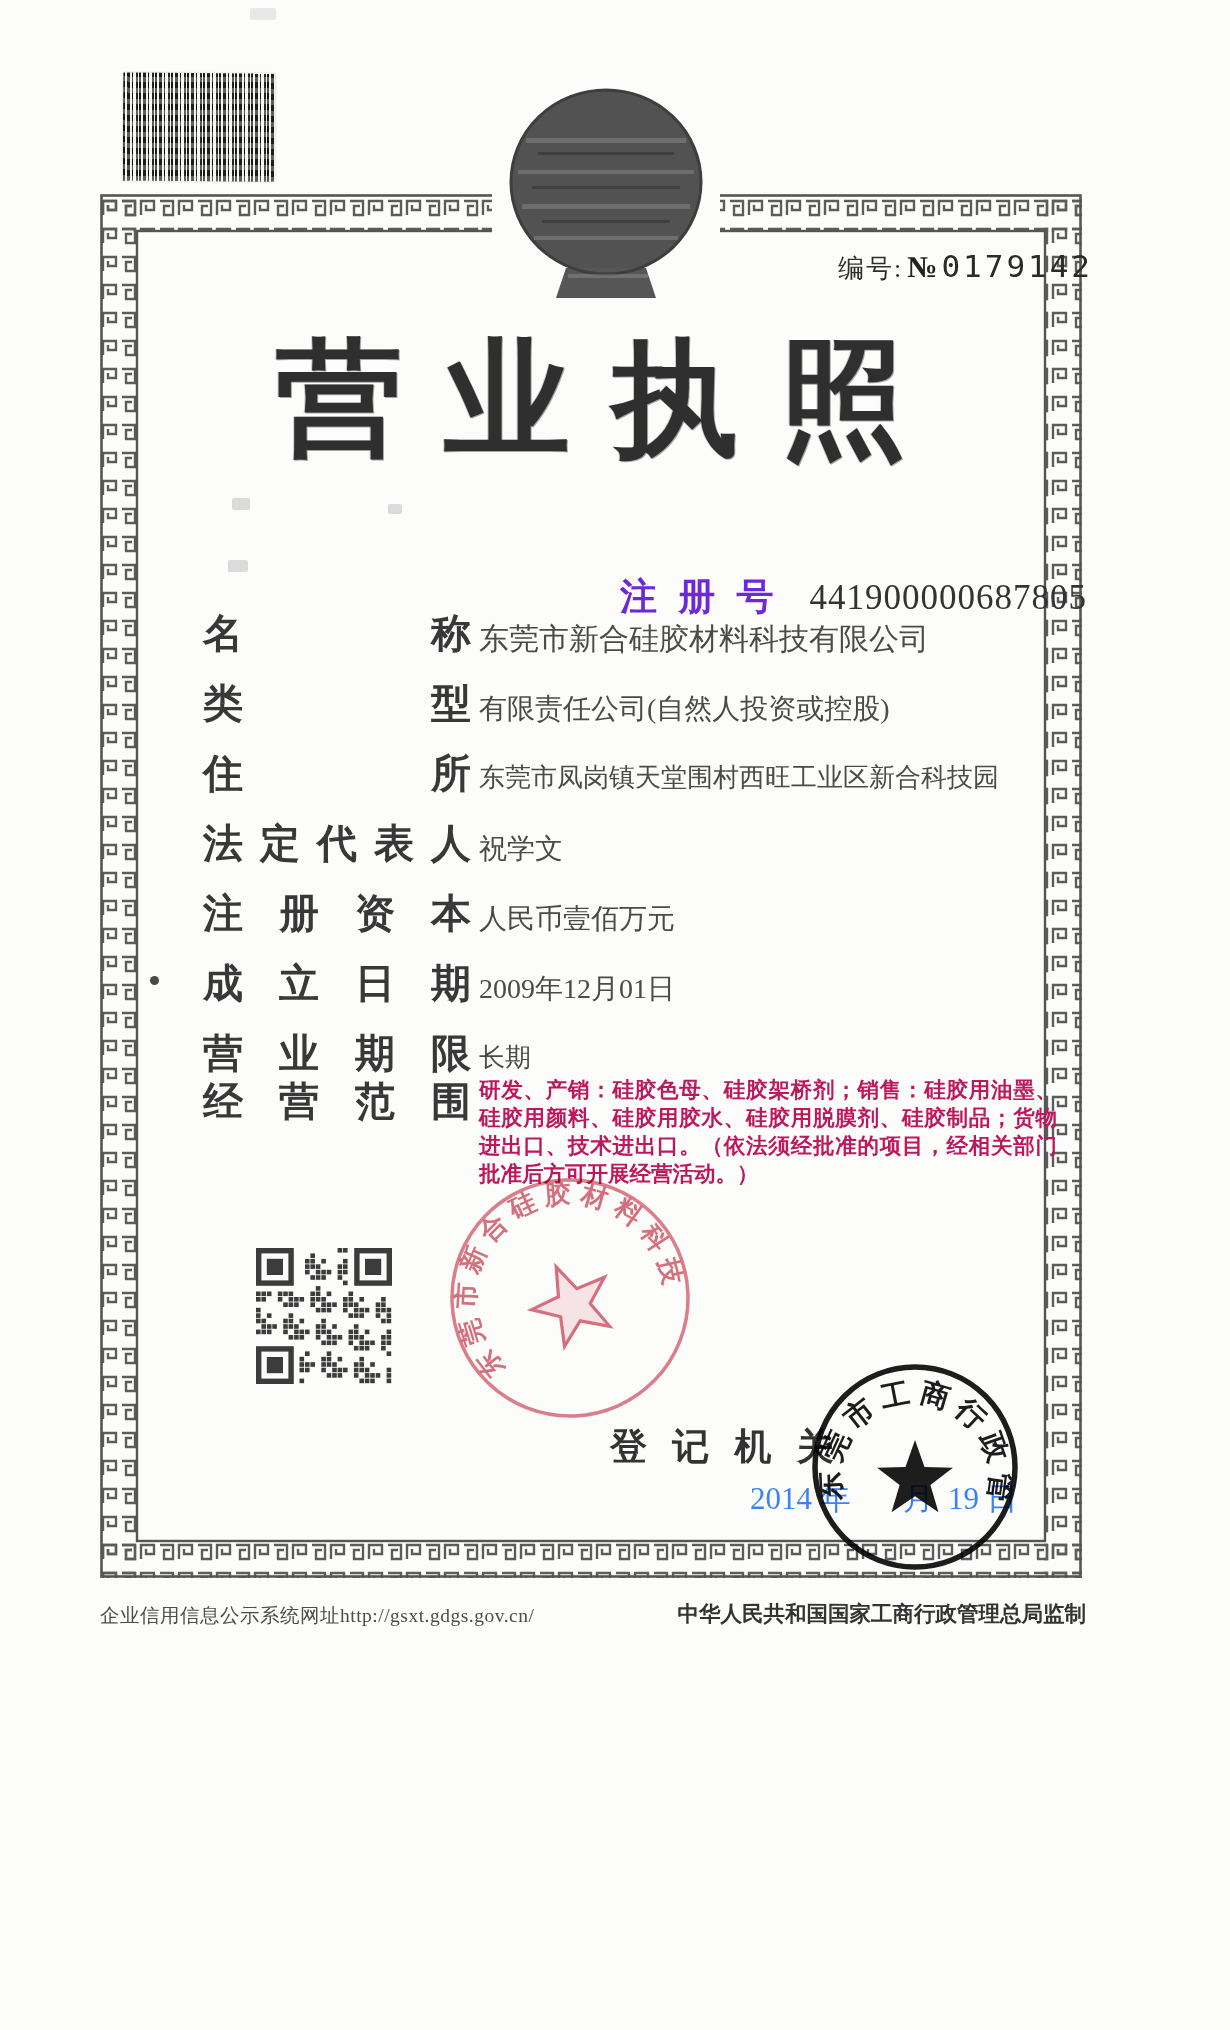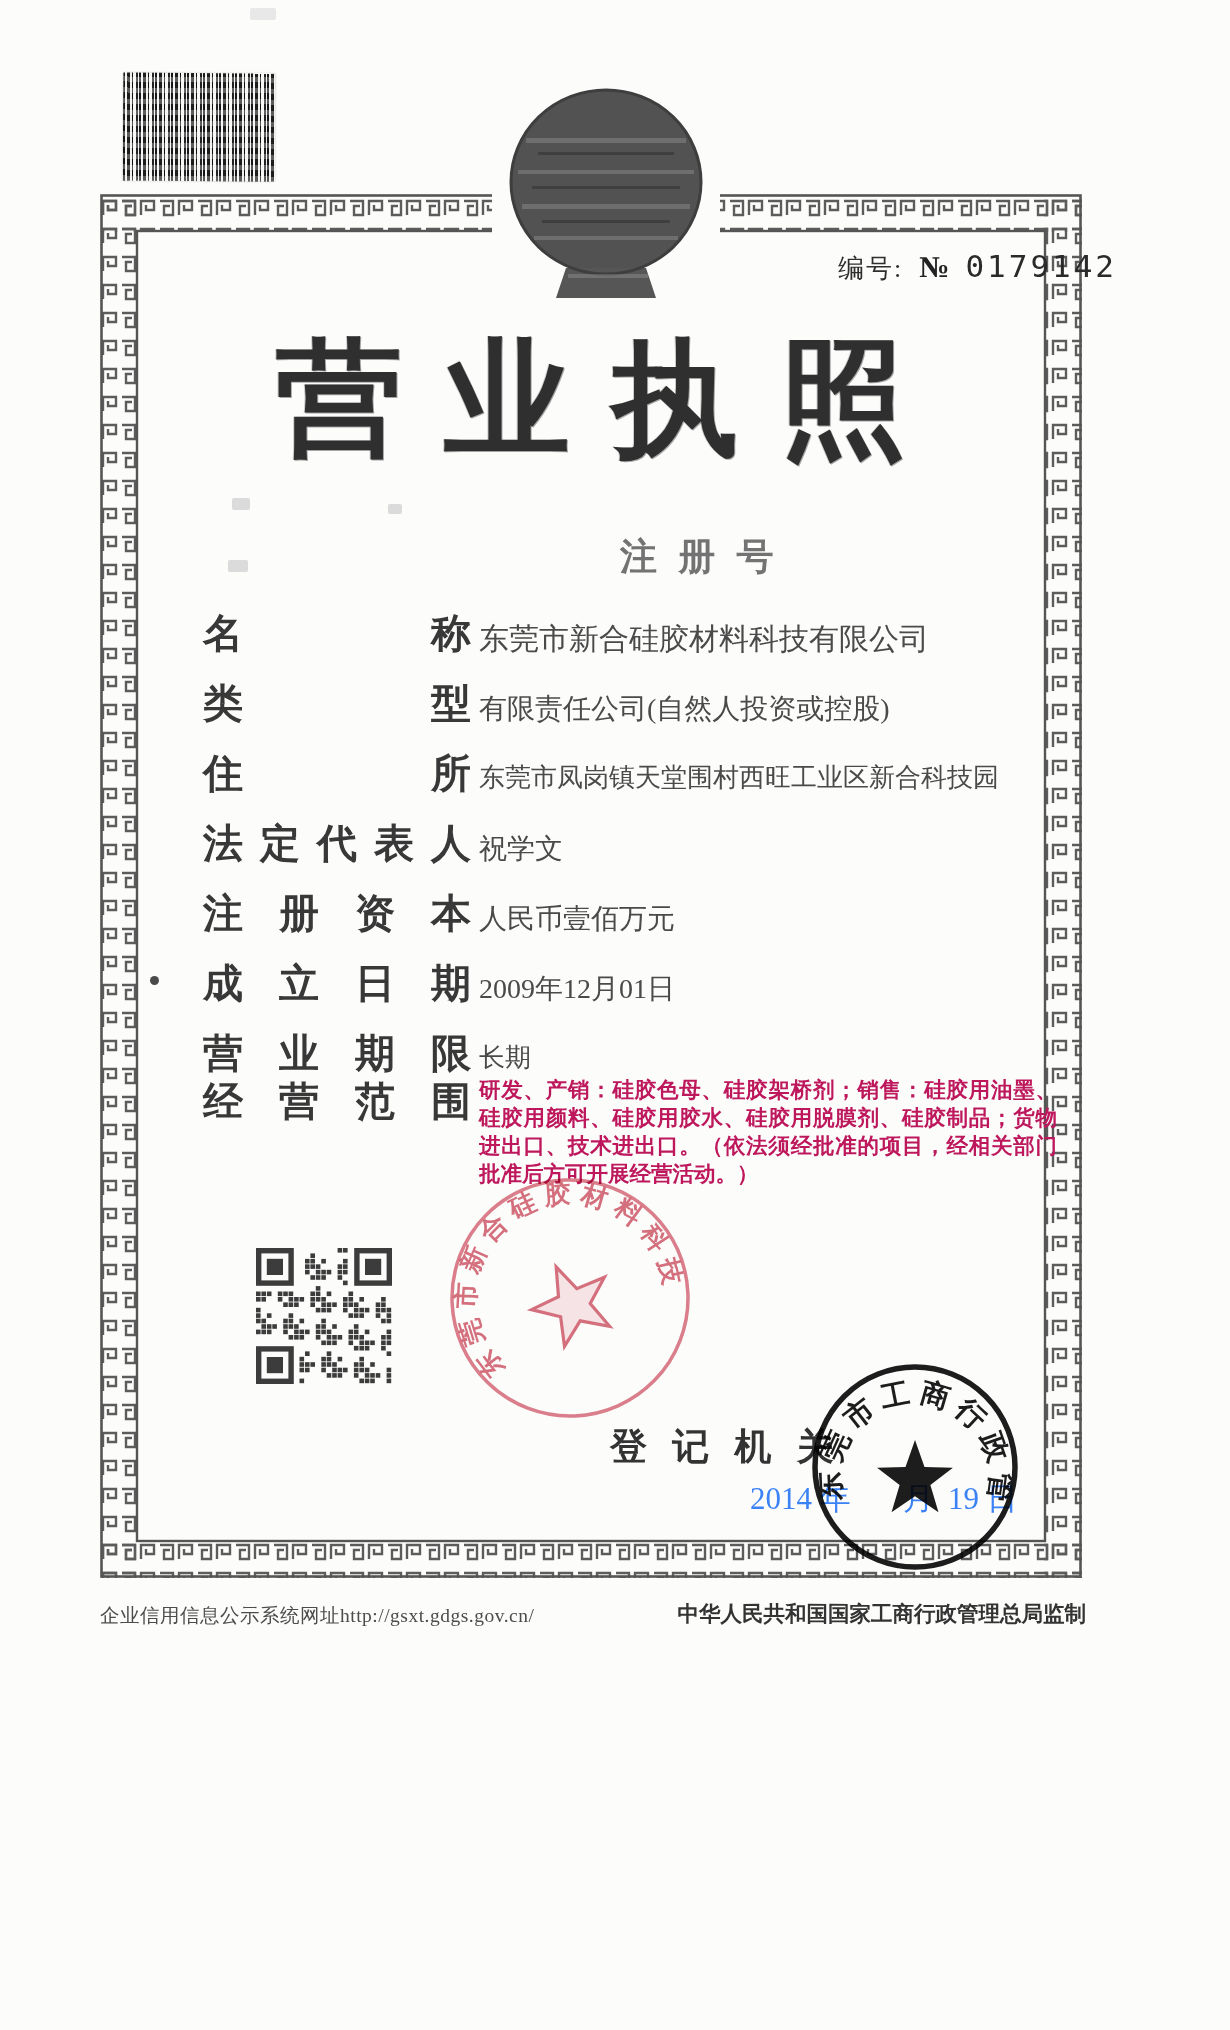--- a/index.html
+++ b/index.html
@@ -26,37 +26,37 @@
   }
 
   
   .frame-svg{left:100px;top:194px;}
 
   
   .emblem-backing{left:492px;top:190px;width:228px;height:50px;background:#fcfcfb;}
   .emblem{left:508px;top:86px;}
 
   
-  .serial{left:838px;top:248px;display:flex;align-items:baseline;gap:16px;white-space:nowrap;}
+  .serial{left:838px;top:248px;display:flex;align-items:baseline;gap:4px;white-space:nowrap;}
   .serial .lab{font-size:26px;color:#2e2e2e;letter-spacing:2px;}
   .serial .no-sym{font-size:30px;font-weight:bold;color:#222;}
   .serial .num{font-family:"DejaVu Sans Mono",monospace;font-size:31px;color:#2a2a2a;letter-spacing:3px;}
 
   
   .title{
     left:138px;top:330px;width:906px;text-align:center;
     font-family:"DejaVu Sans","Liberation Sans",sans-serif;
     font-size:126px;font-weight:900;line-height:1.1;color:#2f2f2f;
     letter-spacing:42px;text-indent:42px;
     text-shadow:1px 1px 0 rgba(60,60,60,.45), -1px 0 0 rgba(90,90,90,.3);
   }
 
   
   .regno{left:620px;top:532px;display:flex;align-items:baseline;gap:30px;white-space:nowrap;}
-  .regno .lab{font-size:37px;color:#737373;font-weight:600;letter-spacing:6px;}
+  .regno .lab{font-size:37px;color:#6d28d9;font-weight:600;letter-spacing:6px;margin-top:40px;}
   .regno .num{font-size:35px;color:#333;letter-spacing:1px;}
 
   
   .row-label{
     left:203px;width:268px;font-size:40px;font-weight:600;color:#383838;
     text-align:justify;text-align-last:justify;line-height:1.1;white-space:nowrap;
     font-family:"Liberation Serif","DejaVu Serif",serif;
   }
   .row-value{left:479px;max-width:578px;color:#4a4a4a;line-height:1.25;white-space:nowrap;}
   .scope-value{
@@ -134,20 +134,21 @@
 <div class="abs serial">
   <span class="lab">编号:</span>
   <span class="no-sym">№</span>
   <span class="num">0179142</span>
 </div>
 
 <div class="abs title">营业执照</div>
 
 <div class="abs regno">
   <span class="lab">注 册 号</span>
+  <span class="num">441900000687805</span>
 </div>
 
 <div class="abs row-label" style="top:612px">名称</div>
 <div class="abs row-value" style="top:620px;font-size:30px">东莞市新合硅胶材料科技有限公司</div>
 
 <div class="abs row-label" style="top:682px">类型</div>
 <div class="abs row-value" style="top:691px;font-size:28px">有限责任公司(自然人投资或控股)</div>
 
 <div class="abs row-label" style="top:752px">住所</div>
 <div class="abs row-value" style="top:762px;font-size:26px">东莞市凤岗镇天堂围村西旺工业区新合科技园</div>

